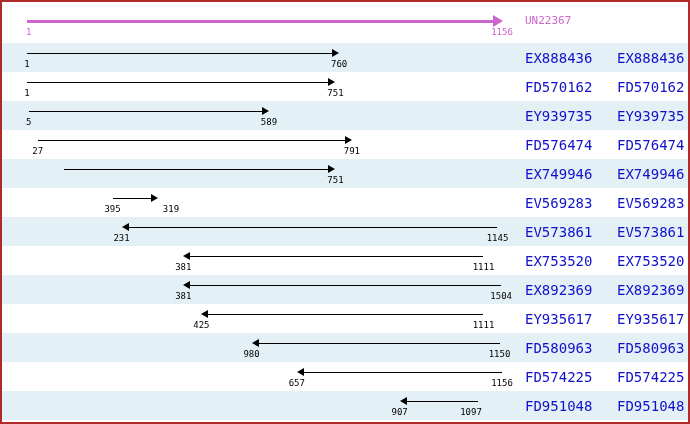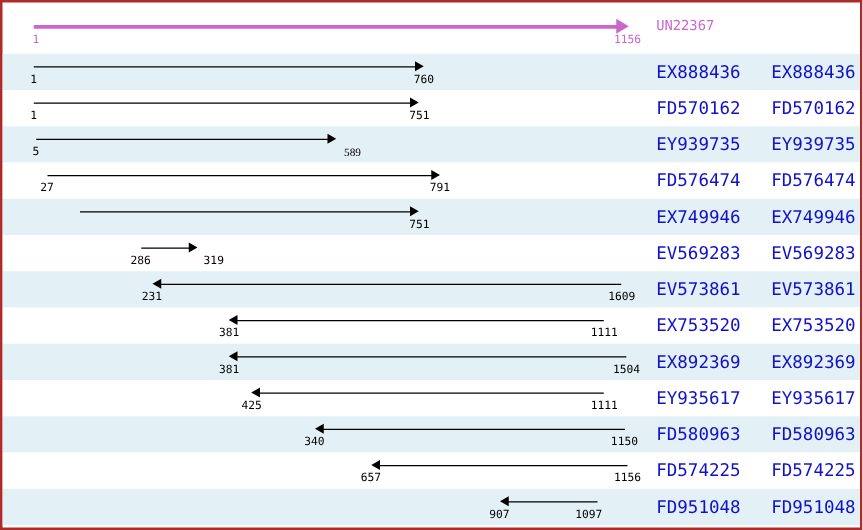--- a/index.html
+++ b/index.html
@@ -151,21 +151,21 @@
           <div class="coord end" style="left: 333.442px;">751</div>
         </div>
         <a class="acc col1">FD570162</a>
         <a class="acc col2">FD570162</a>
       </div>
       <div class="hit-row odd">
         <div class="row-stripe-clip">
           <div class="hit-line" style="left: 26.645px; width: 234.173px;"></div>
           <div class="arrow-right" style="left: 259.818px;"></div>
           <div class="coord start" style="left: 26.645px;">5</div>
-          <div class="coord end" style="left: 280px; font-family: Liberation Serif, serif;">589</div>
+          <div class="coord end" style="left: 267px;">589</div>
         </div>
         <a class="acc col1">EY939735</a>
         <a class="acc col2">EY939735</a>
       </div>
       <div class="hit-row even">
         <div class="row-stripe-clip">
           <div class="hit-line" style="left: 35.6926px; width: 308.199px;"></div>
           <div class="arrow-right" style="left: 342.892px;"></div>
           <div class="coord start" style="left: 35.6926px;">27</div>
           <div class="coord end" style="left: 349.892px;">791</div>
@@ -180,32 +180,32 @@
           <div class="coord start" style="left: 62.013px; margin-top: 48px;">91</div>
           <div class="coord end" style="left: 333.442px;">751</div>
         </div>
         <a class="acc col1">EX749946</a>
         <a class="acc col2">EX749946</a>
       </div>
       <div class="hit-row even">
         <div class="row-stripe-clip">
           <div class="hit-line" style="left: 110.541px; width: 39.2381px;"></div>
           <div class="arrow-right" style="left: 148.779px;"></div>
-          <div class="coord start" style="left: 110.541px;">286</div>
+          <div class="coord start" style="left: 110.541px;">395</div>
           <div class="coord end" style="left: 169px;">319</div>
         </div>
         <a class="acc col1">EV569283</a>
         <a class="acc col2">EV569283</a>
       </div>
       <div class="hit-row odd">
         <div class="row-stripe-clip">
           <div class="hit-line" style="left: 125.589px; width: 369.887px;"></div>
           <div class="arrow-left" style="left: 119.589px;"></div>
           <div class="coord start" style="left: 119.589px;">231</div>
-          <div class="coord end" style="left: 495.476px;">1609</div>
+          <div class="coord end" style="left: 495.476px;">1145</div>
         </div>
         <a class="acc col1">EV573861</a>
         <a class="acc col2">EV573861</a>
       </div>
       <div class="hit-row even">
         <div class="row-stripe-clip">
           <div class="hit-line" style="left: 187.277px; width: 294.216px;"></div>
           <div class="arrow-left" style="left: 181.277px;"></div>
           <div class="coord start" style="left: 181.277px;">381</div>
           <div class="coord end" style="left: 481.494px;">1111</div>
@@ -230,21 +230,21 @@
           <div class="coord start" style="left: 199.372px;">425</div>
           <div class="coord end" style="left: 481.494px;">1111</div>
         </div>
         <a class="acc col1">EY935617</a>
         <a class="acc col2">EY935617</a>
       </div>
       <div class="hit-row odd">
         <div class="row-stripe-clip">
           <div class="hit-line" style="left: 255.545px; width: 241.987px;"></div>
           <div class="arrow-left" style="left: 249.545px;"></div>
-          <div class="coord start" style="left: 249.545px;">340</div>
+          <div class="coord start" style="left: 249.545px;">980</div>
           <div class="coord end" style="left: 497.532px;">1150</div>
         </div>
         <a class="acc col1">FD580963</a>
         <a class="acc col2">FD580963</a>
       </div>
       <div class="hit-row even">
         <div class="row-stripe-clip">
           <div class="hit-line" style="left: 300.784px; width: 199.216px;"></div>
           <div class="arrow-left" style="left: 294.784px;"></div>
           <div class="coord start" style="left: 294.784px;">657</div>

